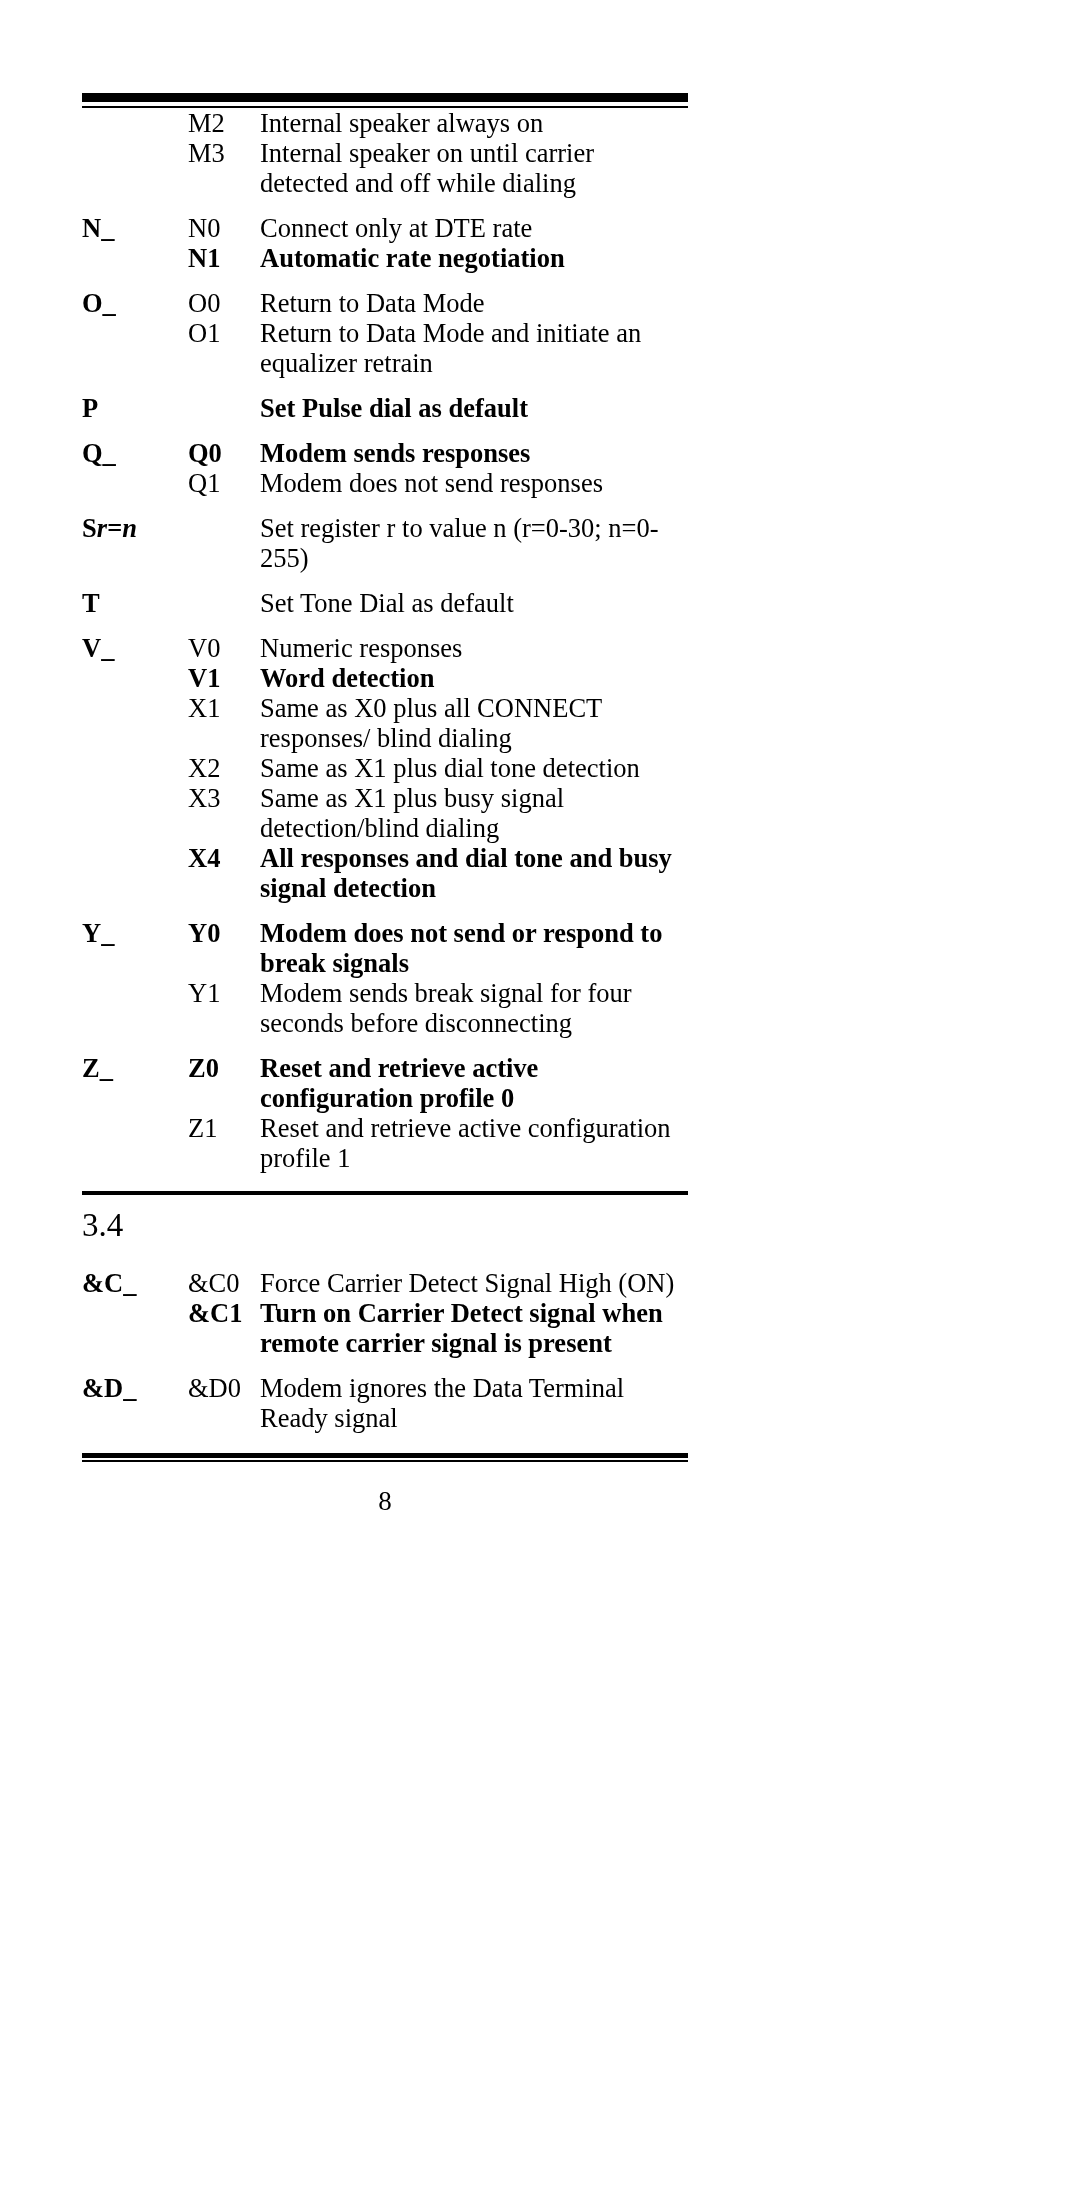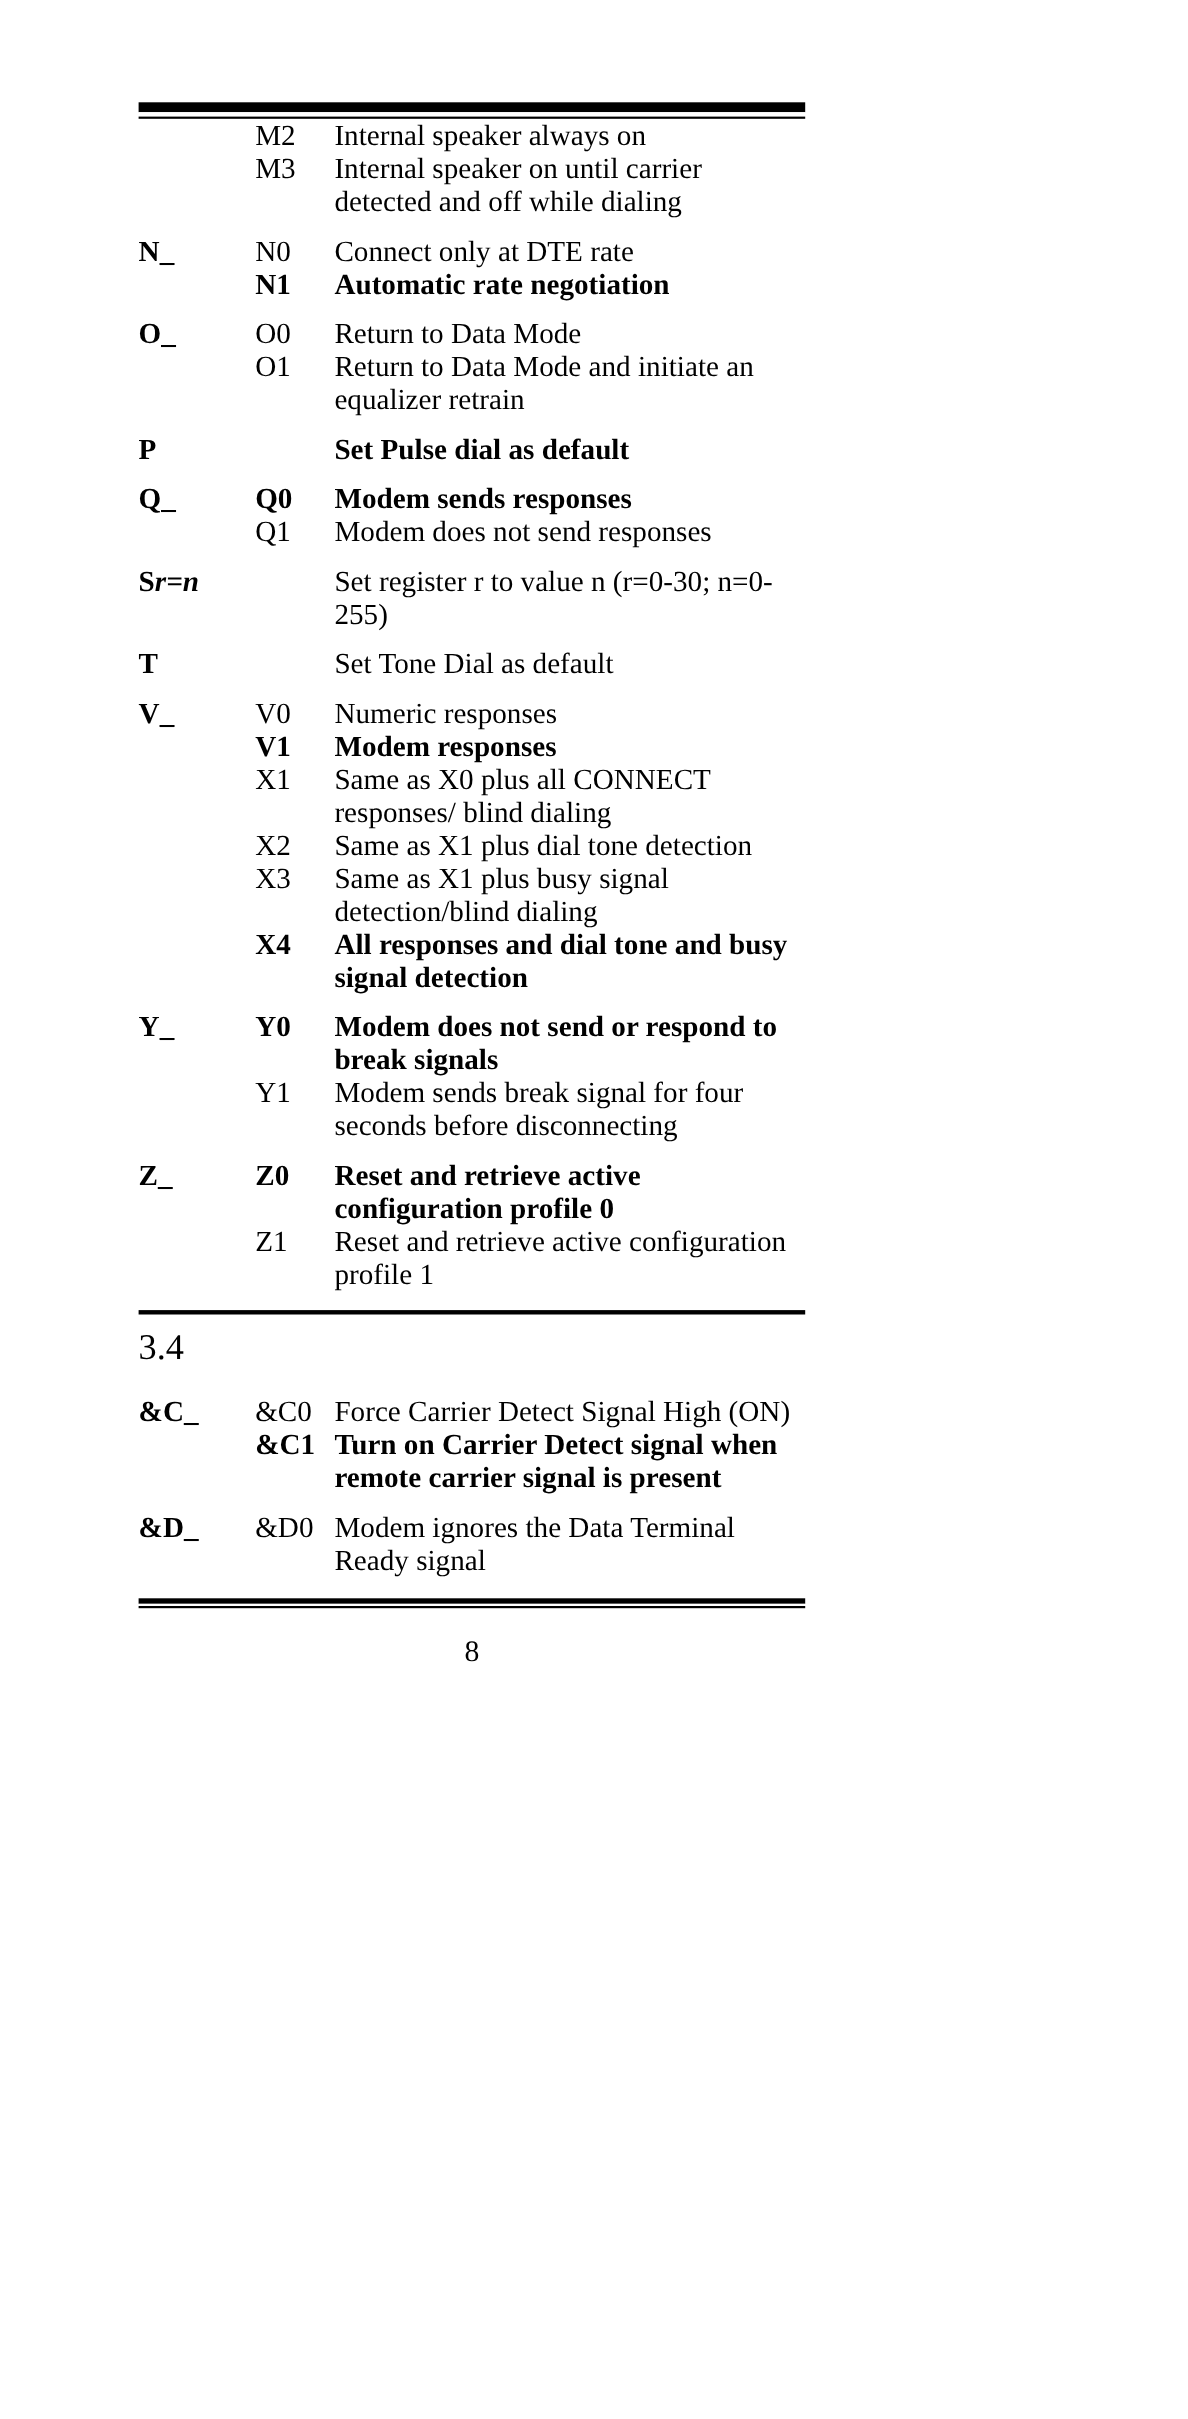--- a/index.html
+++ b/index.html
@@ -12,21 +12,20 @@
     font-family: "Liberation Serif", "DejaVu Serif", serif;
     color: #000000;
     position: relative;
     overflow: hidden;
   }
   .page {
     position: absolute;
     left: 82px;
     top: 0;
     width: 606px;
-    margin-left: 44px;
   }
 
   
   .rule-top {
     margin-top: 93px;
     width: 606px;
   }
   .rule-top .thick {
     height: 9px;
     background: #000;
@@ -161,21 +160,21 @@
           <td class="c-desc">Set Tone Dial as default</td>
         </tr>
         <tr class="grp-start">
           <td class="c-cmd"><span class="b">V_</span></td>
           <td class="c-opt">V0</td>
           <td class="c-desc">Numeric responses</td>
         </tr>
         <tr class="sub">
           <td class="c-cmd"></td>
           <td class="c-opt b">V1</td>
-          <td class="c-desc b">Modem responses</td>
+          <td class="c-desc b">Word detection</td>
         </tr>
         <tr class="sub">
           <td class="c-cmd"></td>
           <td class="c-opt">X1</td>
           <td class="c-desc">Same as X0 plus all CONNECT responses/ blind dialing</td>
         </tr>
         <tr class="sub">
           <td class="c-cmd"></td>
           <td class="c-opt">X2</td>
           <td class="c-desc">Same as X1 plus dial tone detection</td>

